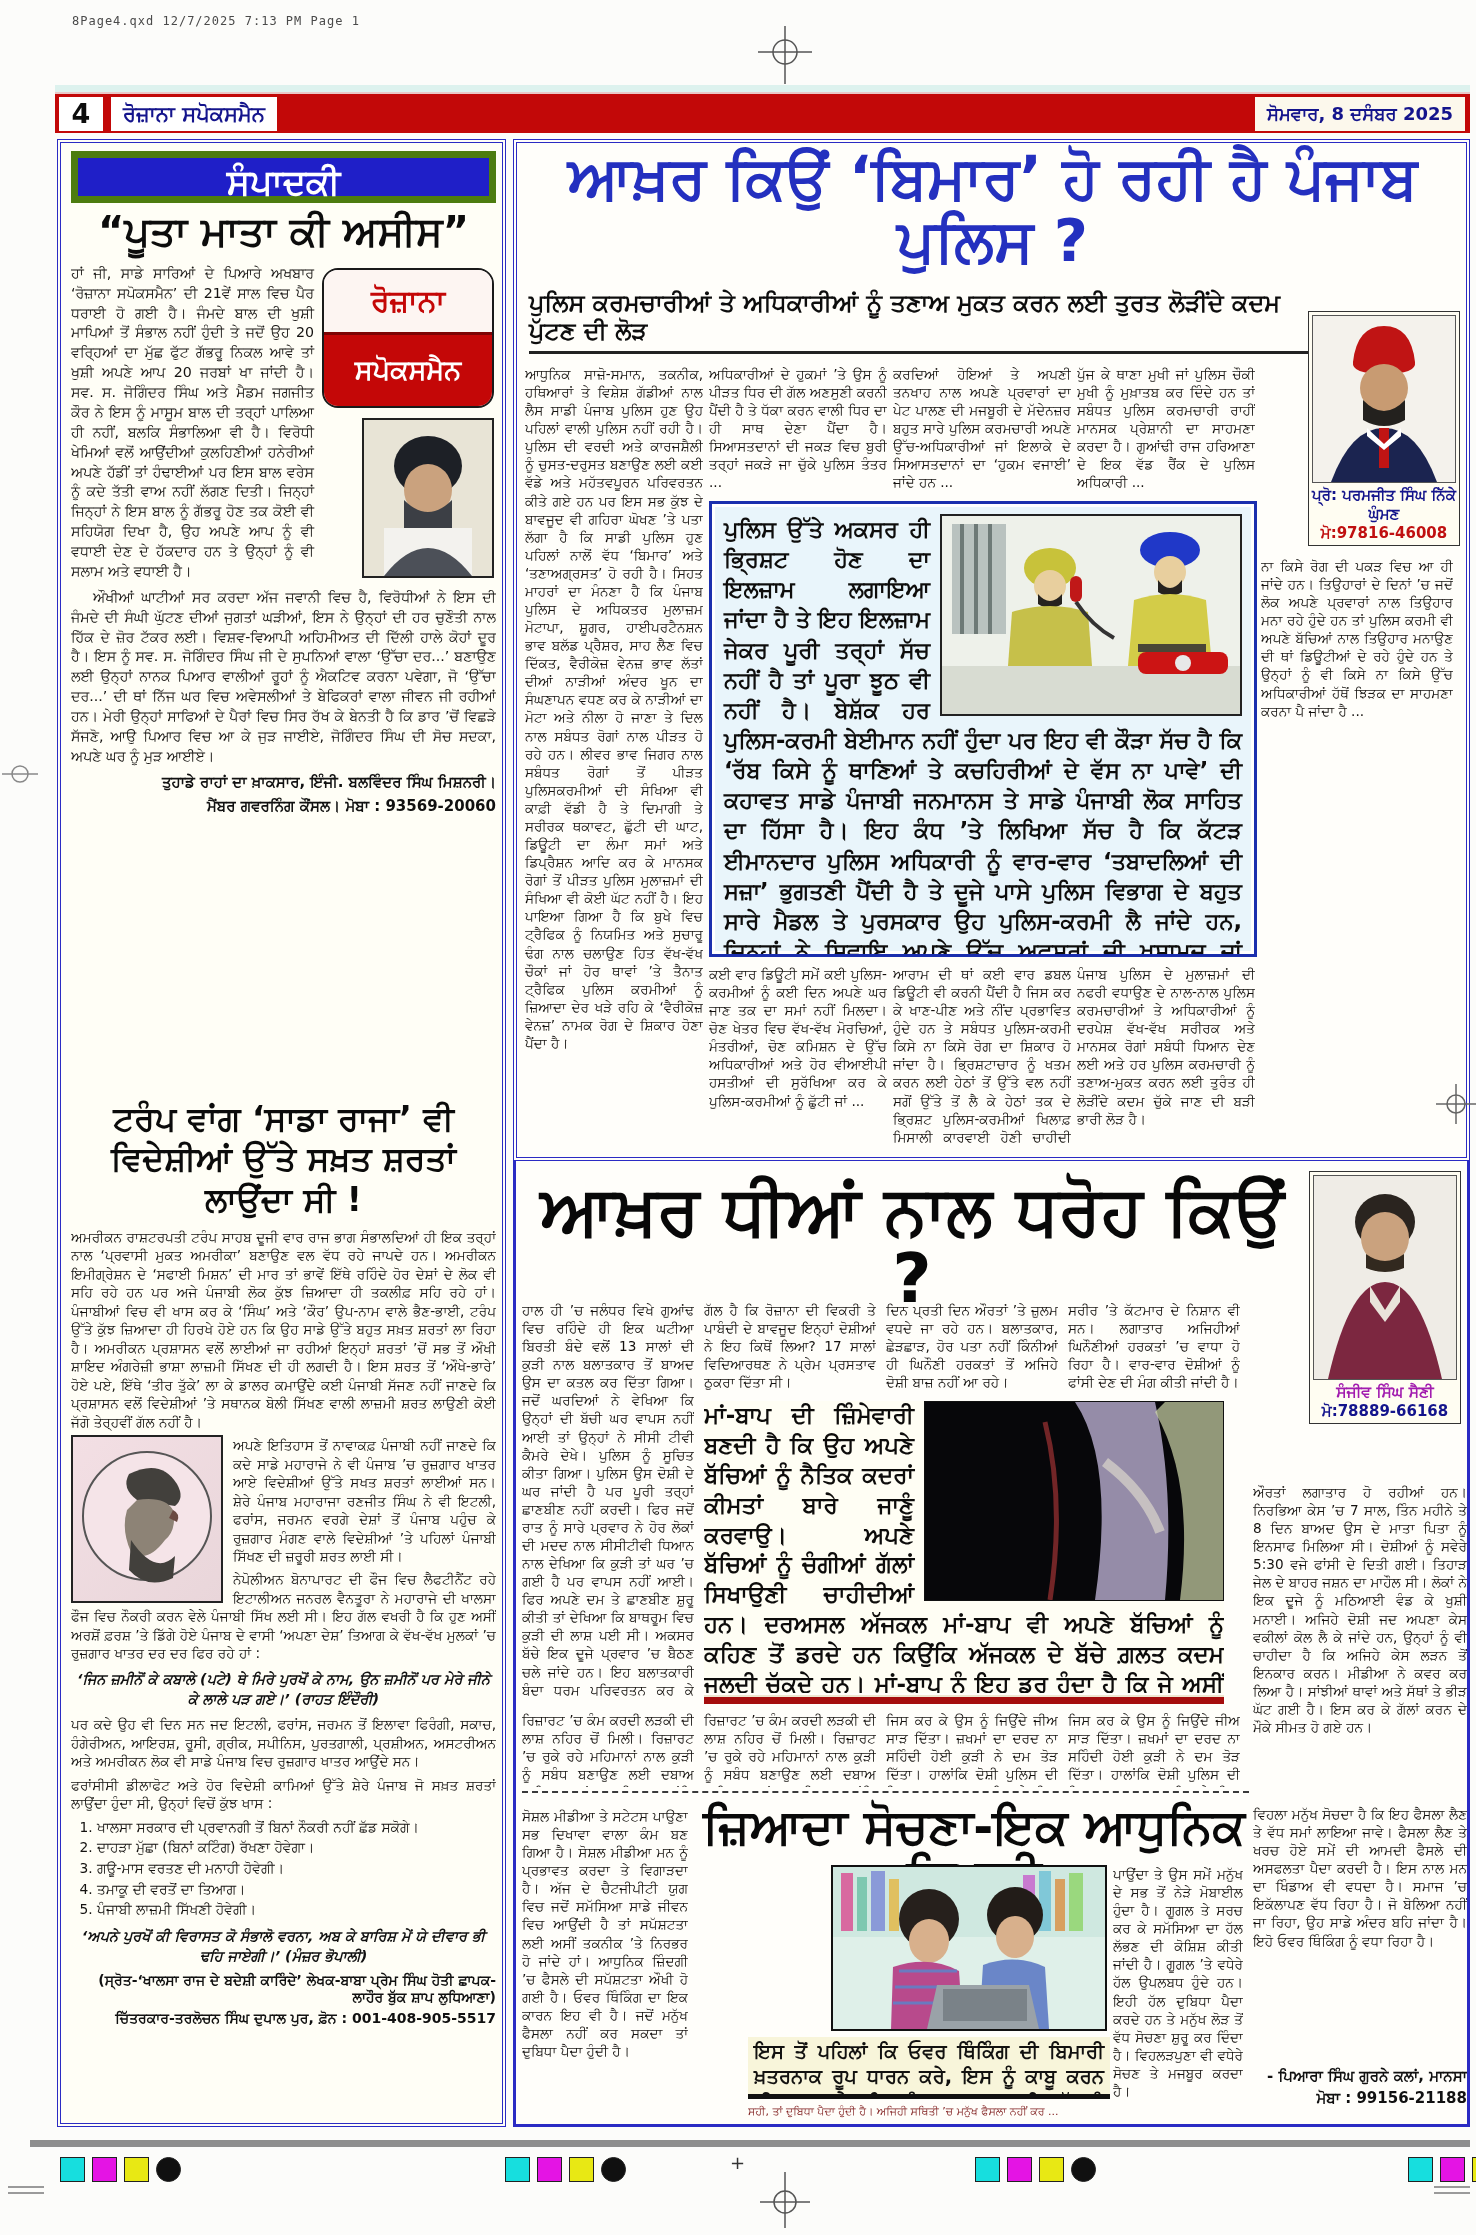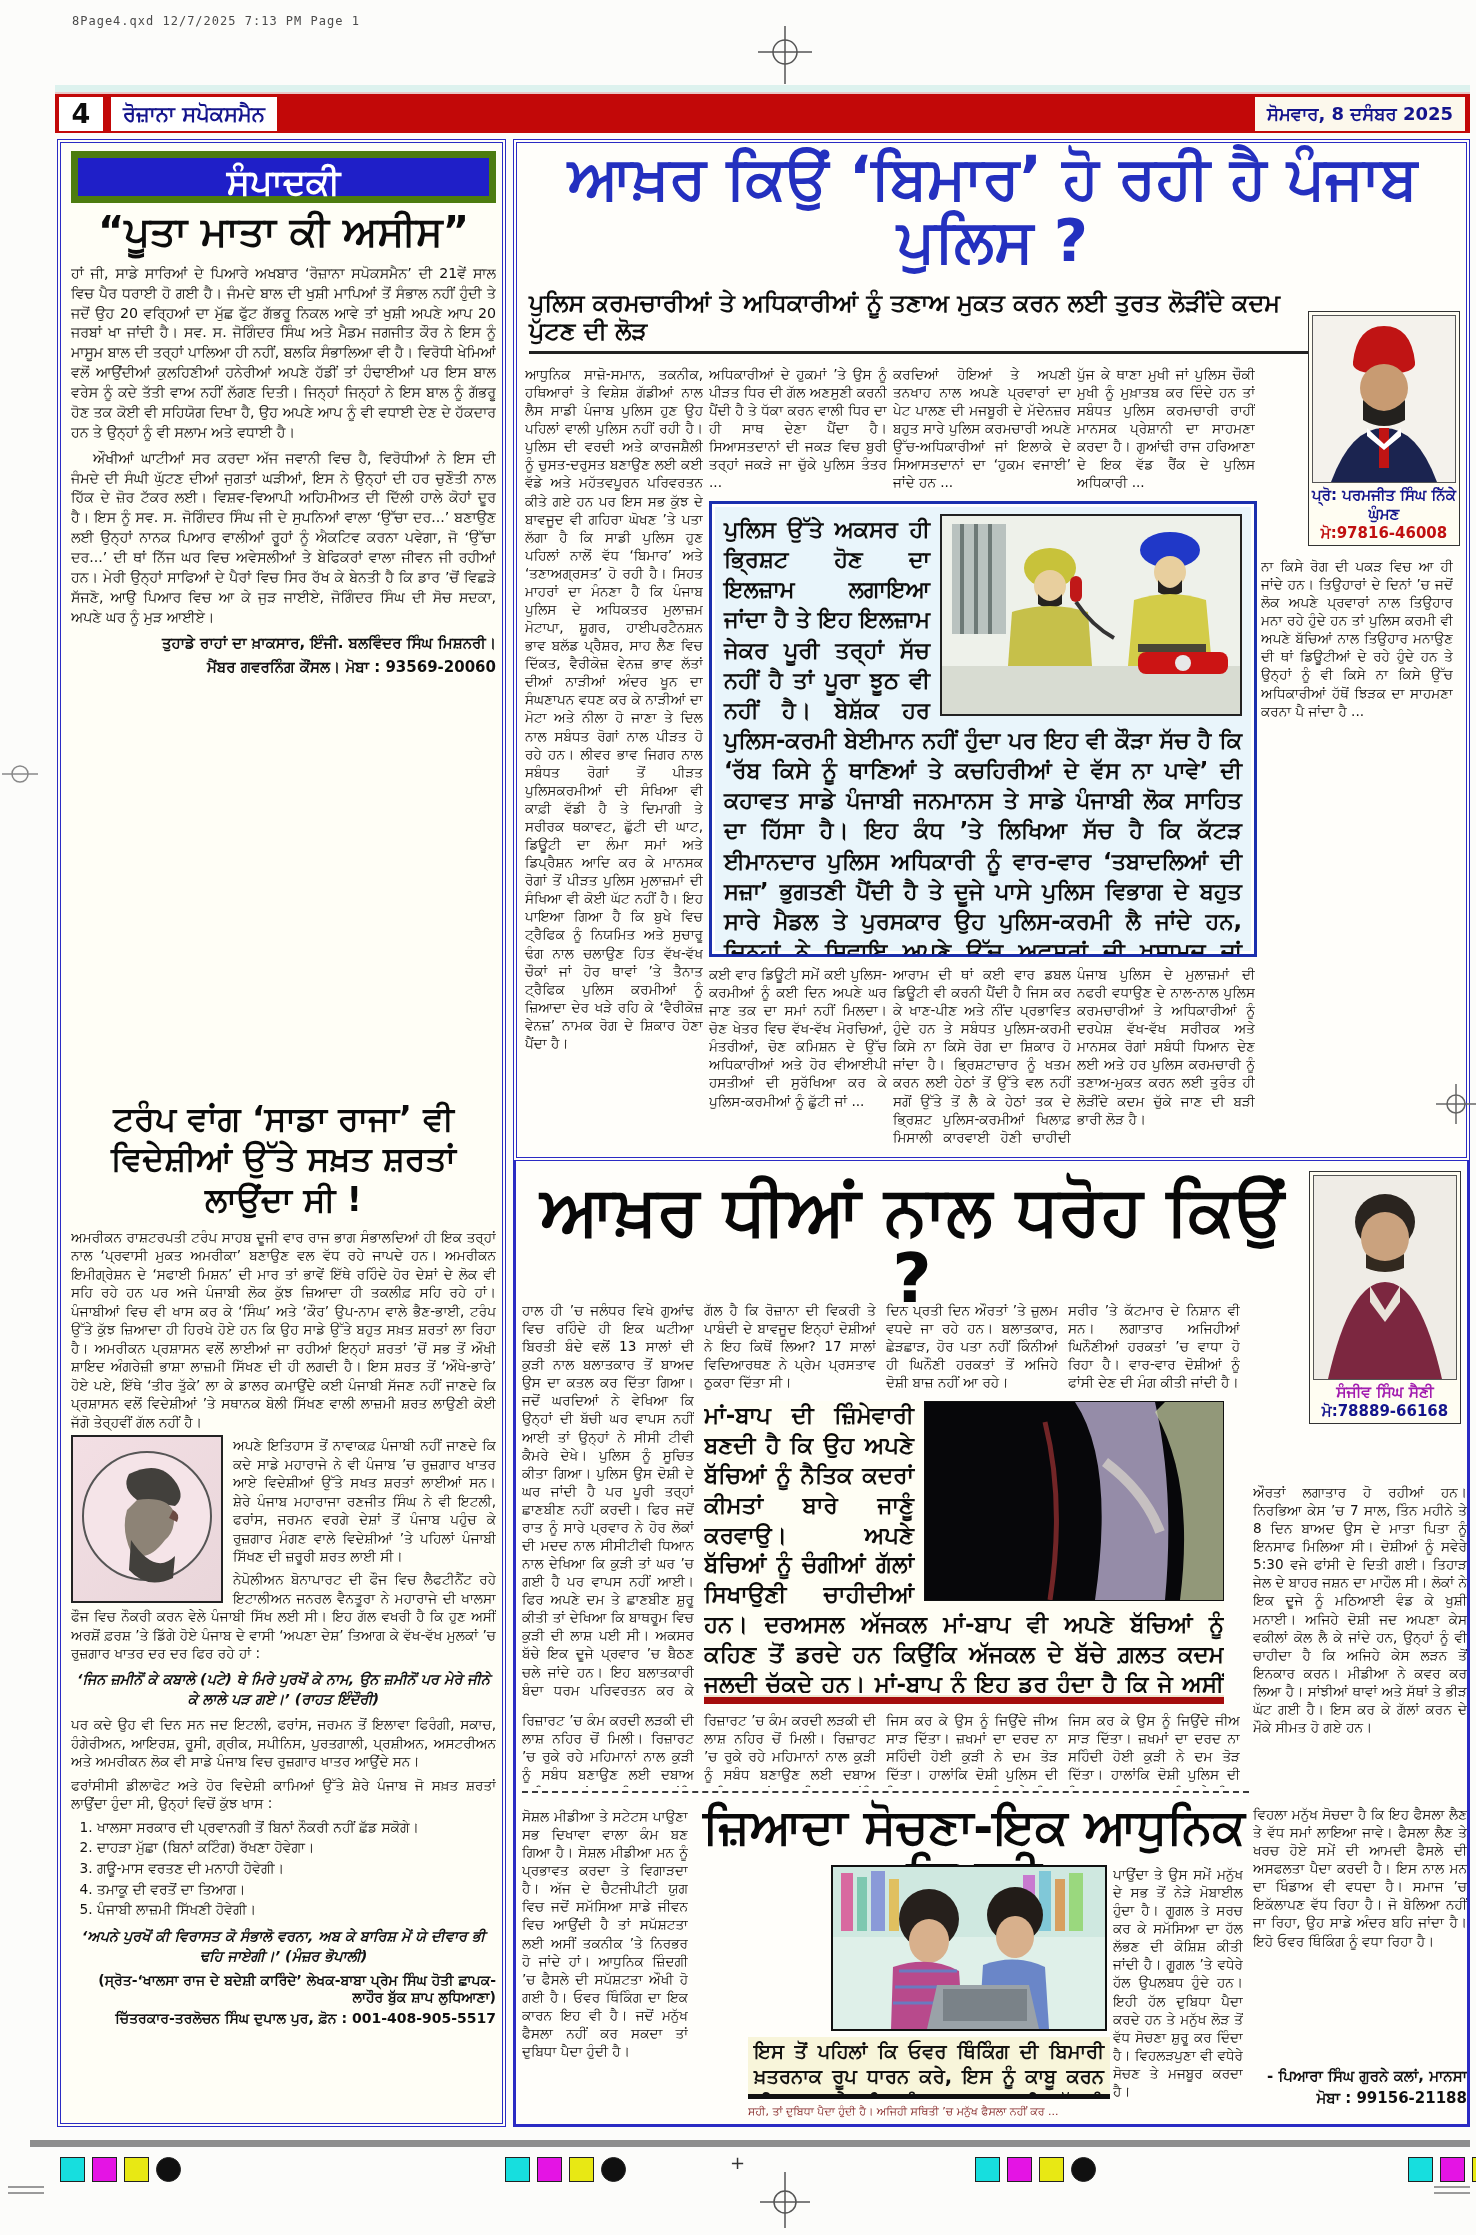--- a/index.html
+++ b/index.html
@@ -106,20 +106,36 @@
   <div class="masthead">
     <div class="pgnum">4</div>
     <div class="pname">ਰੋਜ਼ਾਨਾ ਸਪੋਕਸਮੈਨ</div>
     <div class="pdate">ਸੋਮਵਾਰ, 8 ਦਸੰਬਰ 2025</div>
   </div>
 
   <div class="left-box">
     <div class="ed-flow">
       <div class="ed-bar">ਸੰਪਾਦਕੀ</div>
       <div class="ed-head">“ਪੂਤਾ ਮਾਤਾ ਕੀ ਅਸੀਸ”</div>
+      <div class="ed-floats">
+        <div class="logo-box">
+          <div class="logo-top">ਰੋਜ਼ਾਨਾ</div>
+          <div class="logo-bot">ਸਪੋਕਸਮੈਨ</div>
+        </div>
+        <div class="ed-photo">
+          <svg width="128" height="156" viewBox="0 0 128 156">
+              <rect width="128" height="156" fill="#e8e4d6"></rect>
+              <ellipse cx="64" cy="46" rx="34" ry="30" fill="#1d2026"></ellipse>
+              <ellipse cx="64" cy="70" rx="24" ry="26" fill="#caa27e"></ellipse>
+              <path d="M40 80 Q64 104 88 80 L88 108 Q64 120 40 108 Z" fill="#3c3f45"></path>
+              <rect x="20" y="108" width="88" height="48" fill="#f3f2ee"></rect>
+              <path d="M20 156 Q64 100 108 156 Z" fill="#4c5058"></path>
+            </svg>
+        </div>
+      </div>
       <div class="para">ਹਾਂ ਜੀ, ਸਾਡੇ ਸਾਰਿਆਂ ਦੇ ਪਿਆਰੇ ਅਖਬਾਰ ‘ਰੋਜ਼ਾਨਾ ਸਪੋਕਸਮੈਨ’ ਦੀ 21ਵੇਂ ਸਾਲ ਵਿਚ ਪੈਰ ਧਰਾਈ ਹੋ ਗਈ ਹੈ। ਜੰਮਦੇ ਬਾਲ ਦੀ ਖੁਸ਼ੀ ਮਾਪਿਆਂ ਤੋਂ ਸੰਭਾਲ ਨਹੀਂ ਹੁੰਦੀ ਤੇ ਜਦੋਂ ਉਹ 20 ਵਰ੍ਹਿਆਂ ਦਾ ਮੁੱਛ ਫੁੱਟ ਗੱਭਰੂ ਨਿਕਲ ਆਵੇ ਤਾਂ ਖੁਸ਼ੀ ਅਪਣੇ ਆਪ 20 ਜਰਬਾਂ ਖਾ ਜਾਂਦੀ ਹੈ। ਸਵ. ਸ. ਜੋਗਿੰਦਰ ਸਿੰਘ ਅਤੇ ਮੈਡਮ ਜਗਜੀਤ ਕੌਰ ਨੇ ਇਸ ਨੂੰ ਮਾਸੂਮ ਬਾਲ ਦੀ ਤਰ੍ਹਾਂ ਪਾਲਿਆ ਹੀ ਨਹੀਂ, ਬਲਕਿ ਸੰਭਾਲਿਆ ਵੀ ਹੈ। ਵਿਰੋਧੀ ਖੇਮਿਆਂ ਵਲੋਂ ਆਉਂਦੀਆਂ ਕੁਲਹਿਣੀਆਂ ਹਨੇਰੀਆਂ ਅਪਣੇ ਹੱਡੀਂ ਤਾਂ ਹੰਢਾਈਆਂ ਪਰ ਇਸ ਬਾਲ ਵਰੇਸ ਨੂੰ ਕਦੇ ਤੱਤੀ ਵਾਅ ਨਹੀਂ ਲੱਗਣ ਦਿਤੀ। ਜਿਨ੍ਹਾਂ ਜਿਨ੍ਹਾਂ ਨੇ ਇਸ ਬਾਲ ਨੂੰ ਗੱਭਰੂ ਹੋਣ ਤਕ ਕੋਈ ਵੀ ਸਹਿਯੋਗ ਦਿਖਾ ਹੈ, ਉਹ ਅਪਣੇ ਆਪ ਨੂੰ ਵੀ ਵਧਾਈ ਦੇਣ ਦੇ ਹੱਕਦਾਰ ਹਨ ਤੇ ਉਨ੍ਹਾਂ ਨੂੰ ਵੀ ਸਲਾਮ ਅਤੇ ਵਧਾਈ ਹੈ।</div>
       <div class="para">ਔਖੀਆਂ ਘਾਟੀਆਂ ਸਰ ਕਰਦਾ ਅੱਜ ਜਵਾਨੀ ਵਿਚ ਹੈ, ਵਿਰੋਧੀਆਂ ਨੇ ਇਸ ਦੀ ਜੰਮਦੇ ਦੀ ਸੰਘੀ ਘੁੱਟਣ ਦੀਆਂ ਜੁਗਤਾਂ ਘੜੀਆਂ, ਇਸ ਨੇ ਉਨ੍ਹਾਂ ਦੀ ਹਰ ਚੁਣੌਤੀ ਨਾਲ ਹਿੱਕ ਦੇ ਜ਼ੋਰ ਟੱਕਰ ਲਈ। ਵਿਸ਼ਵ-ਵਿਆਪੀ ਅਹਿਮੀਅਤ ਦੀ ਦਿੱਲੀ ਹਾਲੇ ਕੋਹਾਂ ਦੂਰ ਹੈ। ਇਸ ਨੂੰ ਸਵ. ਸ. ਜੋਗਿੰਦਰ ਸਿੰਘ ਜੀ ਦੇ ਸੁਪਨਿਆਂ ਵਾਲਾ ‘ਉੱਚਾ ਦਰ...’ ਬਣਾਉਣ ਲਈ ਉਨ੍ਹਾਂ ਨਾਨਕ ਪਿਆਰ ਵਾਲੀਆਂ ਰੂਹਾਂ ਨੂੰ ਐਕਟਿਵ ਕਰਨਾ ਪਵੇਗਾ, ਜੋ ‘ਉੱਚਾ ਦਰ...’ ਦੀ ਥਾਂ ਨਿੱਜ ਘਰ ਵਿਚ ਅਵੇਸਲੀਆਂ ਤੇ ਬੇਫਿਕਰਾਂ ਵਾਲਾ ਜੀਵਨ ਜੀ ਰਹੀਆਂ ਹਨ। ਮੇਰੀ ਉਨ੍ਹਾਂ ਸਾਫਿਆਂ ਦੇ ਪੈਰਾਂ ਵਿਚ ਸਿਰ ਰੱਖ ਕੇ ਬੇਨਤੀ ਹੈ ਕਿ ਡਾਰ ’ਚੋਂ ਵਿਛੜੇ ਸੱਜਣੋ, ਆਉ ਪਿਆਰ ਵਿਚ ਆ ਕੇ ਜੁੜ ਜਾਈਏ, ਜੋਗਿੰਦਰ ਸਿੰਘ ਦੀ ਸੋਚ ਸਦਕਾ, ਅਪਣੇ ਘਰ ਨੂੰ ਮੁੜ ਆਈਏ।</div>
       <div class="sig">ਤੁਹਾਡੇ ਰਾਹਾਂ ਦਾ ਖ਼ਾਕਸਾਰ, ਇੰਜੀ. ਬਲਵਿੰਦਰ ਸਿੰਘ ਮਿਸ਼ਨਰੀ।</div>
       <div class="sig">ਮੈਂਬਰ ਗਵਰਨਿੰਗ ਕੌਂਸਲ। ਮੋਬਾ : 93569-20060</div>
     </div>
 
     <div class="trump-flow">
       <div class="t-head">ਟਰੰਪ ਵਾਂਗ ‘ਸਾਡਾ ਰਾਜਾ’ ਵੀ ਵਿਦੇਸ਼ੀਆਂ ਉੱਤੇ ਸਖ਼ਤ ਸ਼ਰਤਾਂ ਲਾਉਂਦਾ ਸੀ !</div>
       <div class="tp">ਅਮਰੀਕਨ ਰਾਸ਼ਟਰਪਤੀ ਟਰੰਪ ਸਾਹਬ ਦੂਜੀ ਵਾਰ ਰਾਜ ਭਾਗ ਸੰਭਾਲਦਿਆਂ ਹੀ ਇਕ ਤਰ੍ਹਾਂ ਨਾਲ ‘ਪ੍ਰਵਾਸੀ ਮੁਕਤ ਅਮਰੀਕਾ’ ਬਣਾਉਣ ਵਲ ਵੱਧ ਰਹੇ ਜਾਪਦੇ ਹਨ। ਅਮਰੀਕਨ ਇਮੀਗ੍ਰੇਸ਼ਨ ਦੇ ‘ਸਫਾਈ ਮਿਸ਼ਨ’ ਦੀ ਮਾਰ ਤਾਂ ਭਾਵੇਂ ਇੱਥੇ ਰਹਿੰਦੇ ਹੋਰ ਦੇਸ਼ਾਂ ਦੇ ਲੋਕ ਵੀ ਸਹਿ ਰਹੇ ਹਨ ਪਰ ਅਜੇ ਪੰਜਾਬੀ ਲੋਕ ਕੁੱਝ ਜ਼ਿਆਦਾ ਹੀ ਤਕਲੀਫ਼ ਸਹਿ ਰਹੇ ਹਾਂ। ਪੰਜਾਬੀਆਂ ਵਿਚ ਵੀ ਖਾਸ ਕਰ ਕੇ ‘ਸਿੰਘ’ ਅਤੇ ‘ਕੌਰ’ ਉਪ-ਨਾਮ ਵਾਲੇ ਭੈਣ-ਭਾਈ, ਟਰੰਪ ਉੱਤੇ ਕੁੱਝ ਜ਼ਿਆਦਾ ਹੀ ਹਿਰਖੇ ਹੋਏ ਹਨ ਕਿ ਉਹ ਸਾਡੇ ਉੱਤੇ ਬਹੁਤ ਸਖ਼ਤ ਸ਼ਰਤਾਂ ਲਾ ਰਿਹਾ ਹੈ। ਅਮਰੀਕਨ ਪ੍ਰਸ਼ਾਸਨ ਵਲੋਂ ਲਾਈਆਂ ਜਾ ਰਹੀਆਂ ਇਨ੍ਹਾਂ ਸ਼ਰਤਾਂ ’ਚੋਂ ਸਭ ਤੋਂ ਔਖੀ ਸ਼ਾਇਦ ਅੰਗਰੇਜ਼ੀ ਭਾਸ਼ਾ ਲਾਜ਼ਮੀ ਸਿੱਖਣ ਦੀ ਹੀ ਲਗਦੀ ਹੈ। ਇਸ ਸ਼ਰਤ ਤੋਂ ‘ਔਖੇ-ਭਾਰੇ’ ਹੋਏ ਪਏ, ਇੱਥੇ ‘ਤੀਰ ਤੁੱਕੇ’ ਲਾ ਕੇ ਡਾਲਰ ਕਮਾਉਂਦੇ ਕਈ ਪੰਜਾਬੀ ਸੱਜਣ ਨਹੀਂ ਜਾਣਦੇ ਕਿ ਪ੍ਰਸ਼ਾਸਨ ਵਲੋਂ ਵਿਦੇਸ਼ੀਆਂ ’ਤੇ ਸਥਾਨਕ ਬੋਲੀ ਸਿੱਖਣ ਵਾਲੀ ਲਾਜ਼ਮੀ ਸ਼ਰਤ ਲਾਉਣੀ ਕੋਈ ਜੱਗੋ ਤੇਰ੍ਹਵੀਂ ਗੱਲ ਨਹੀਂ ਹੈ।</div>
       <div class="t-circle">

